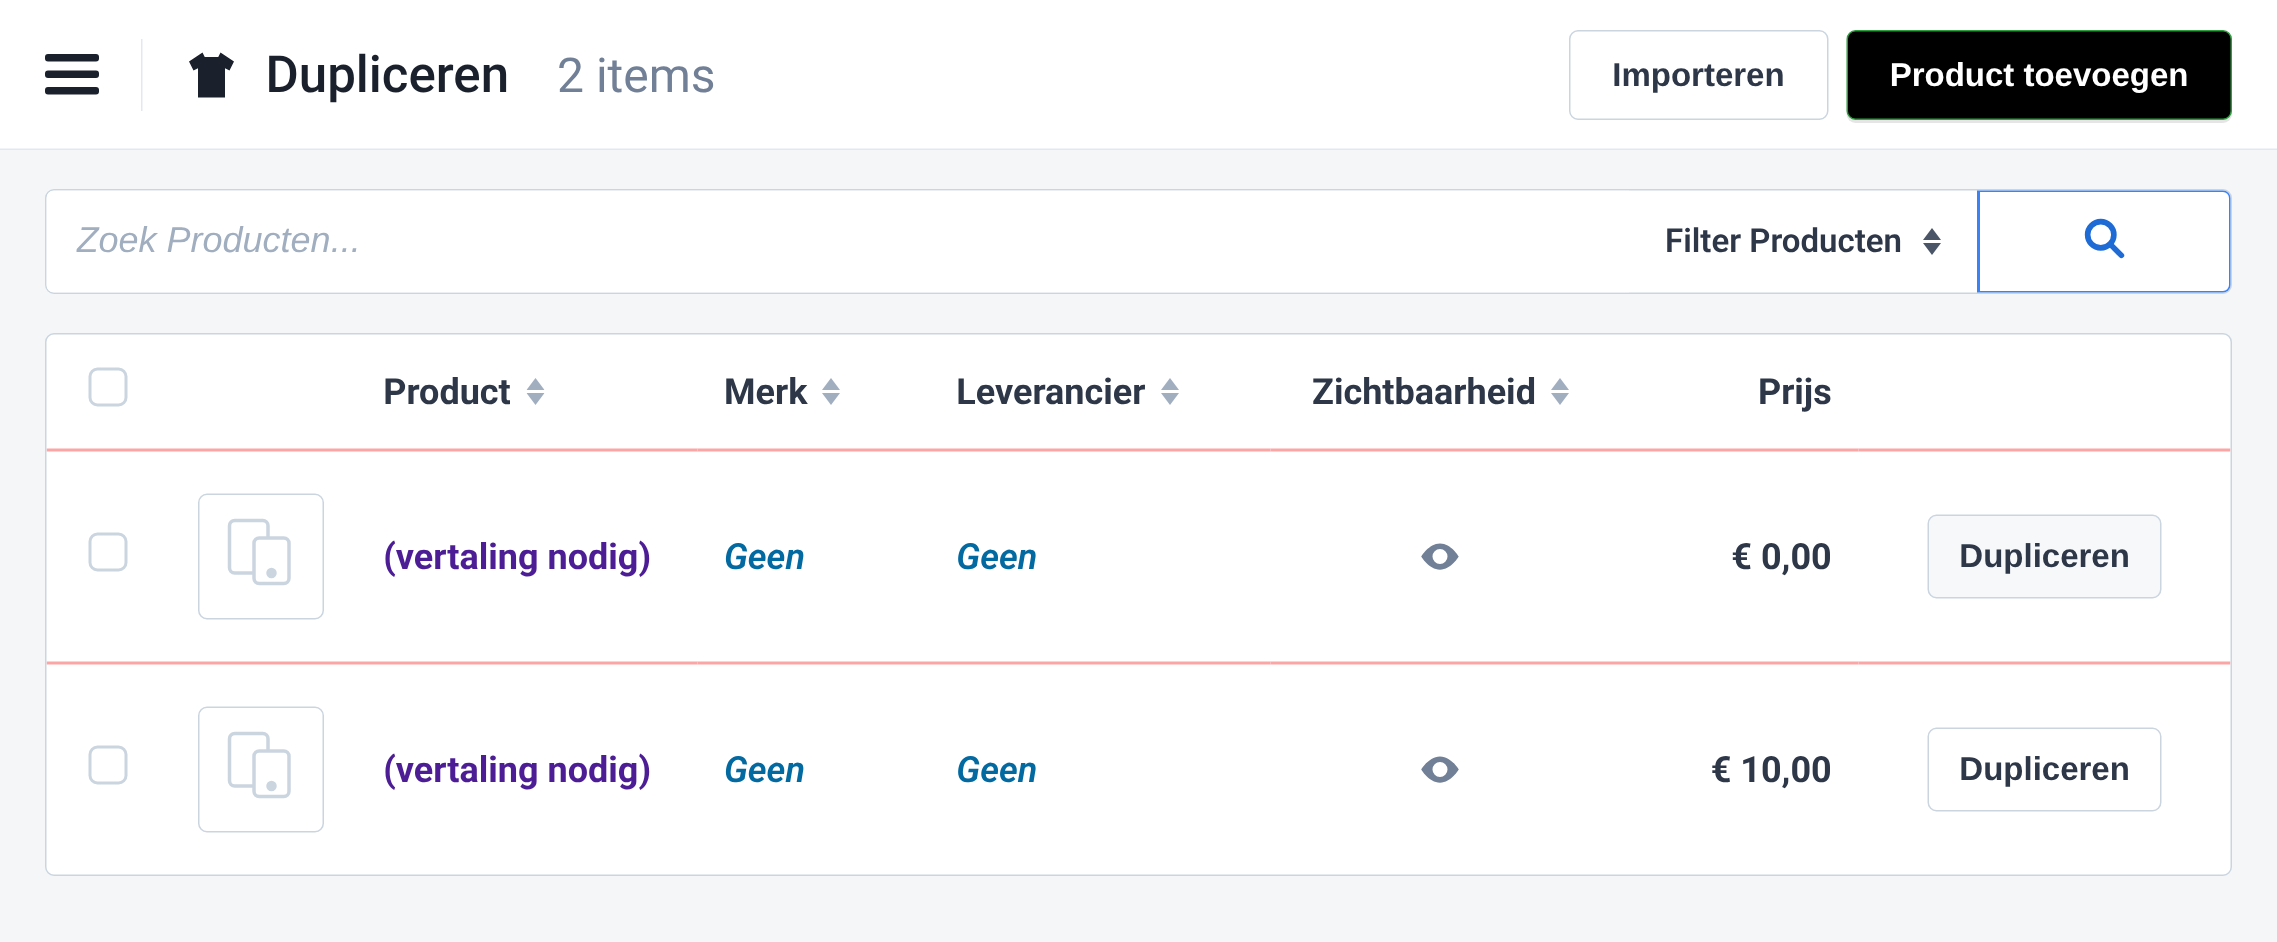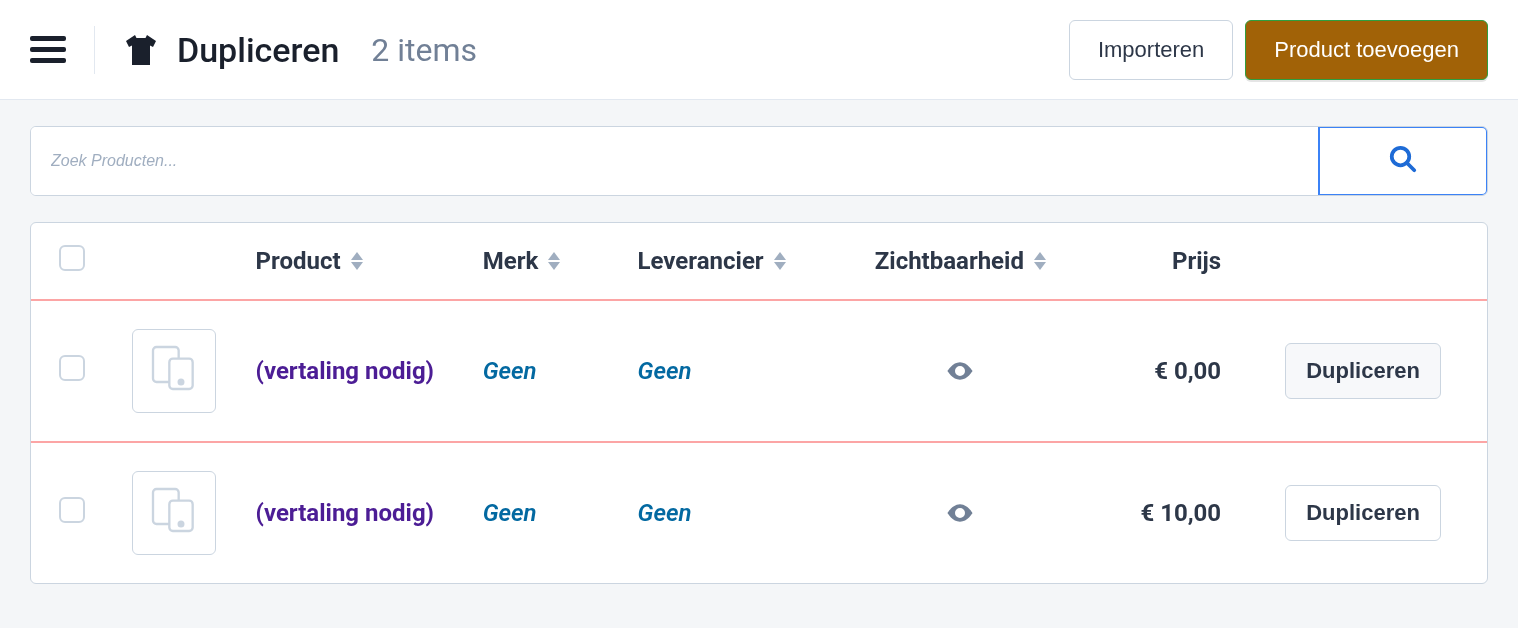--- a/index.html
+++ b/index.html
@@ -40,30 +40,30 @@
   }
   .header-spacer { flex: 1; }
   .header-actions { display: flex; gap: 12px; align-items: center; }
   .btn {
     height: 60px;
     padding: 0 28px;
     border: 1px solid #cbd5e0;
     background: #fff;
     border-radius: 6px;
     font-size: 22px;
-    font-weight: 400;
+    font-weight: 700;
     color: #2d3748;
     display: inline-flex;
     align-items: center;
     gap: 14px;
     cursor: pointer;
   }
   .btn.export { padding-right: 22px; }
   .btn.primary {
-    background: #a16207;
+    background: #000000;
     border-color: #2f9e3f;
     color: #fff;
     box-shadow: 0 2px 0 rgba(0,0,0,0.1);
   }
   .sort-caret {
     display: inline-flex; flex-direction: column; gap: 2px;
   }
   .sort-caret svg { width: 12px; height: 8px; display: block; }
 
   .toolbar-wrap { padding: 26px 30px 0 30px; }
@@ -72,21 +72,21 @@
     border: 1px solid #cbd5e0;
     border-radius: 6px;
     background: #fff;
     height: 70px;
     overflow: hidden;
   }
   .search-input {
     flex: 1;
     border: none;
     outline: none;
-    font-size: 16px;
+    font-size: 24px;
     padding: 0 20px;
     color: #b91c1c;
   }
   .search-input::placeholder { color: #a0aec0; font-style: italic; }
   .filter-select {
     display: flex; align-items: center; gap: 14px;
     padding: 0 24px;
     font-size: 22px; font-weight: 600; color: #2d3748;
     cursor: pointer;
   }
@@ -214,20 +214,31 @@
   <div class="header-spacer"></div>
   <div class="header-actions">
     <button class="btn">Importeren</button>
     <button class="btn primary">Product toevoegen</button>
   </div>
 </div>
 
 <div class="toolbar-wrap">
   <div class="toolbar">
     <input class="search-input" type="text" placeholder="Zoek Producten..." style="">
+    <div class="filter-select">
+      <span>Filter Producten</span>
+      <span class="sort-caret">
+        <svg viewBox="0 0 12 8">
+            <path d="M6 0 L12 8 L0 8 Z" fill="#4a5568"></path>
+          </svg>
+        <svg viewBox="0 0 12 8">
+            <path d="M6 8 L12 0 L0 0 Z" fill="#4a5568"></path>
+          </svg>
+      </span>
+    </div>
     <div class="search-btn">
       <span>
         <svg viewBox="0 0 24 24" fill="none" stroke="#1e6bd6" stroke-width="3" stroke-linecap="round">
           <circle cx="10" cy="10" r="7"></circle>
             <line x1="21" y1="21" x2="15" y2="15"></line>
         </svg>
       </span>
     </div>
   </div>
 </div>

